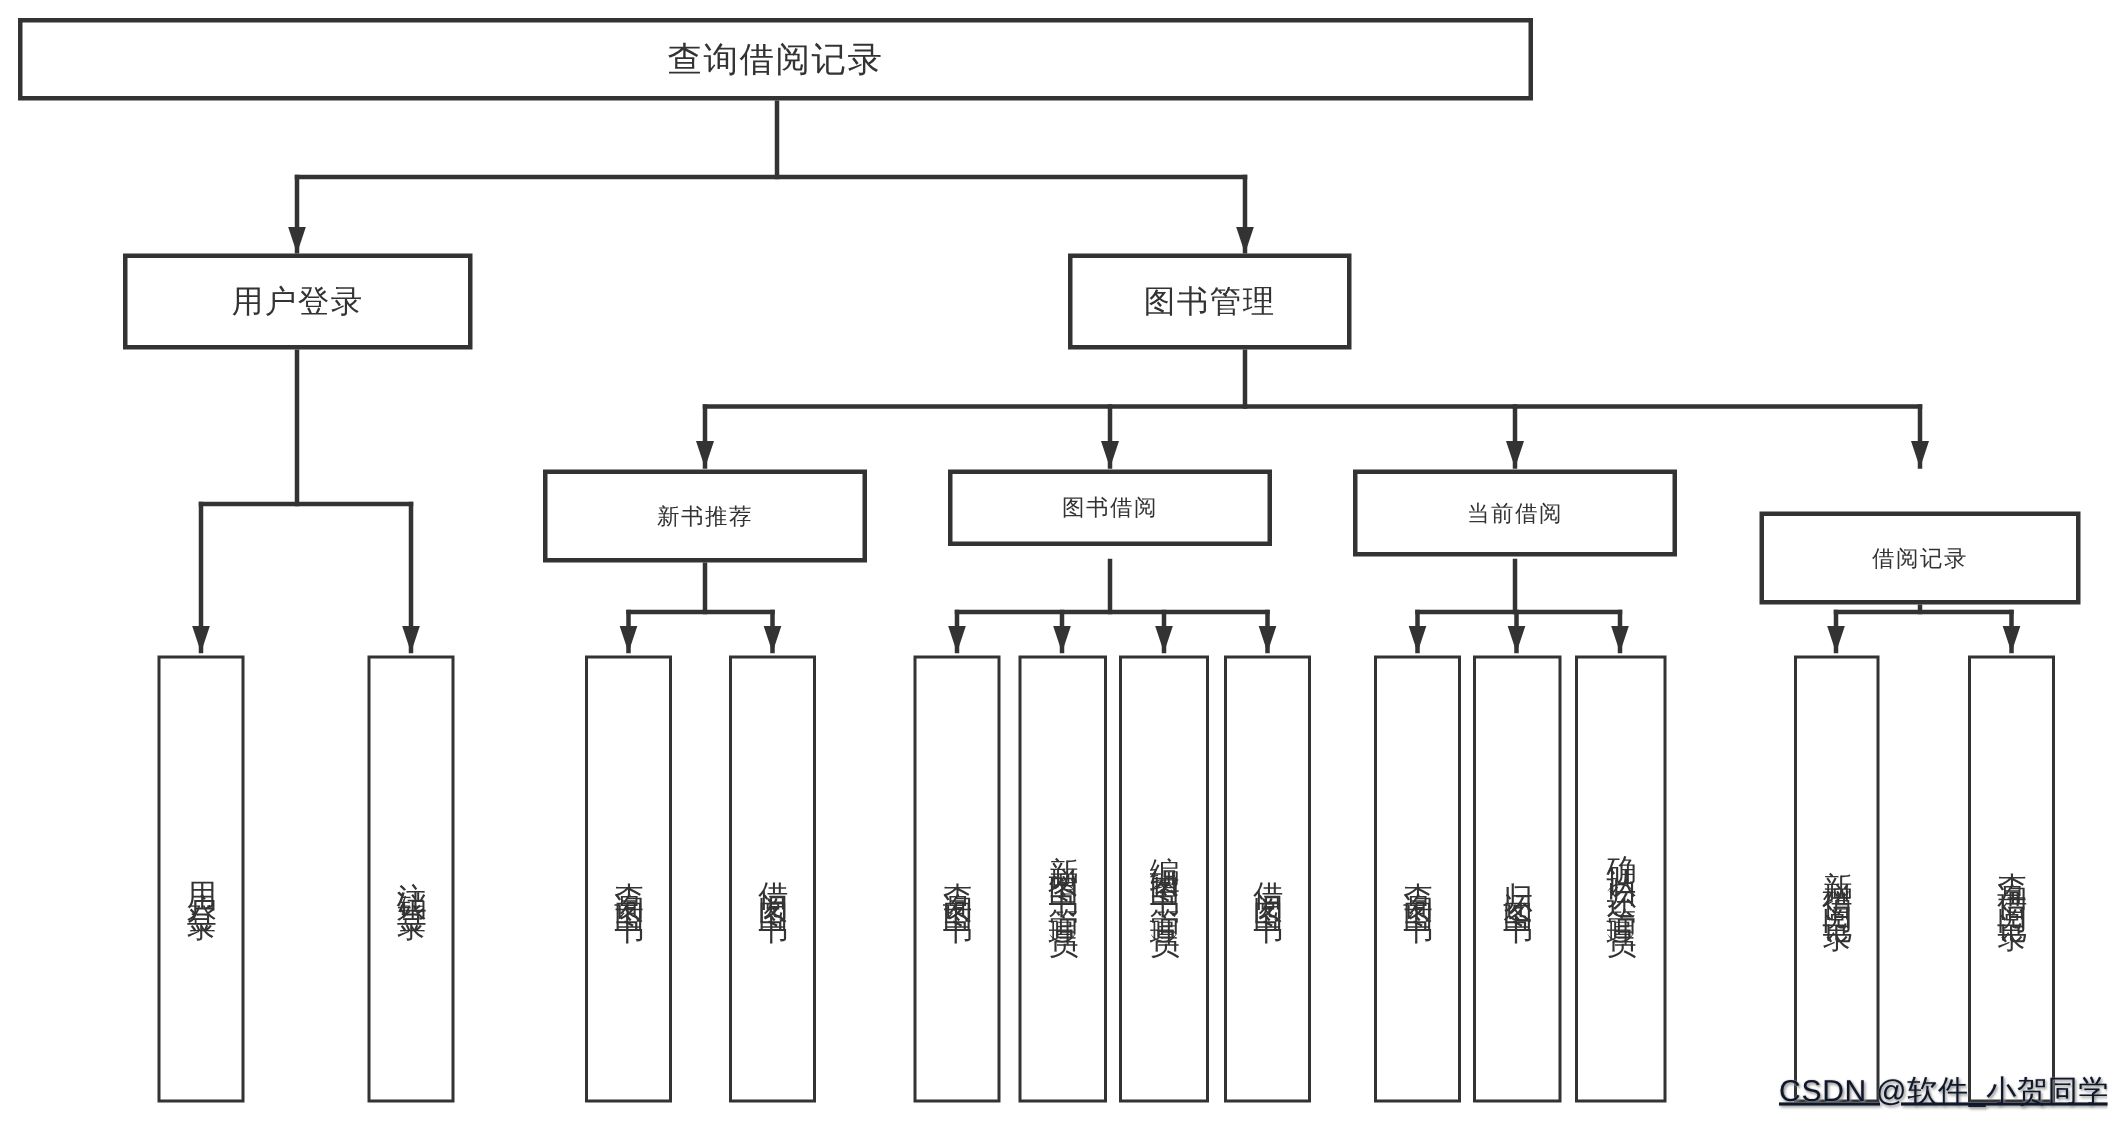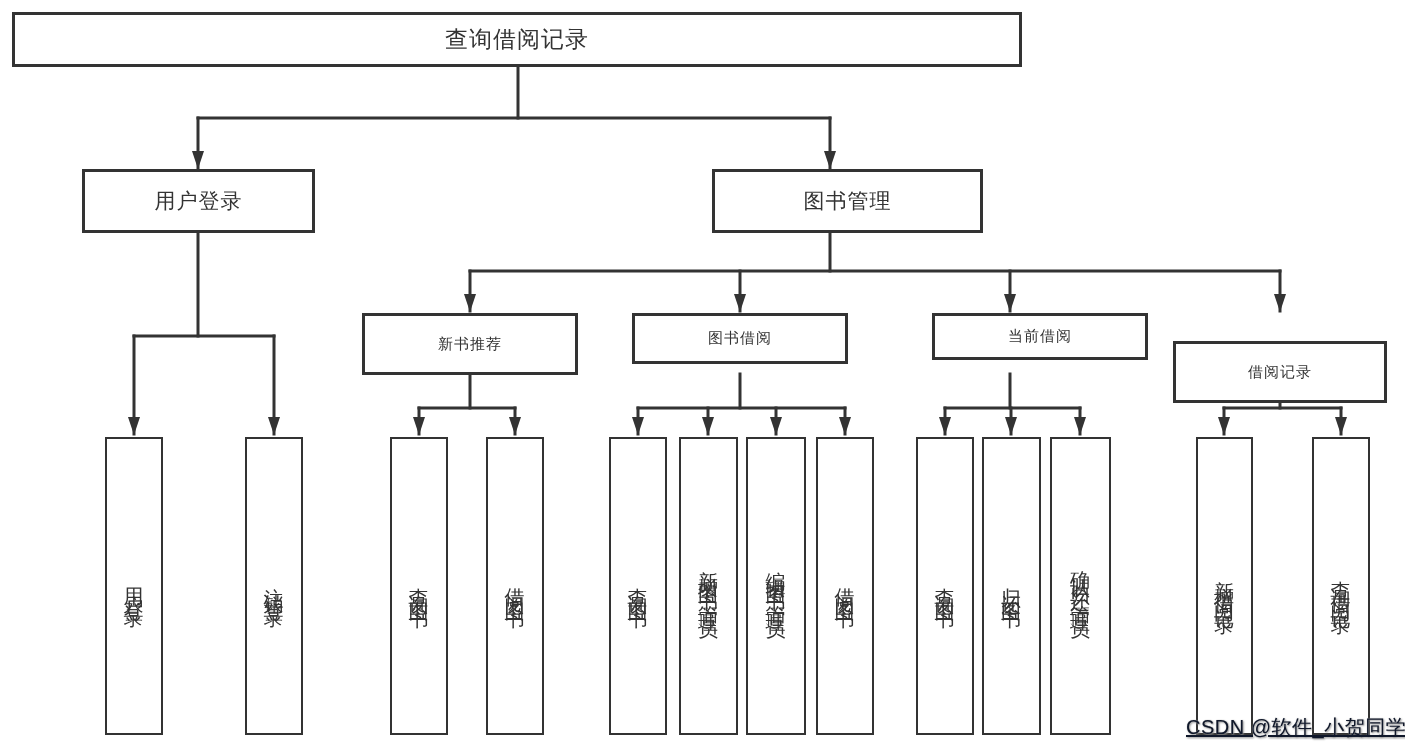--- a/index.html
+++ b/index.html
@@ -115,31 +115,31 @@
     </g>
   </svg>
 
   <div class="node root" style="left:12px; top:12px; width:1010px; height:55px;">
     <span>查询借阅记录</span>
   </div>
 
   <div class="node lvl2" style="left:82px; top:169px; width:233px; height:64px;">
     <span>用户登录</span>
   </div>
-  <div class="node lvl2" style="left:712px; top:169px; width:271px; height:64px;">
+  <div class="node lvl2" style="left:712px; top:169px; width:189px; height:64px;">
     <span>图书管理</span>
   </div>
 
   <div class="node lvl3" style="left:362px; top:313px; width:216px; height:62px;">
     <span>新书推荐</span>
   </div>
   <div class="node lvl3" style="left:632px; top:313px; width:216px; height:51px;">
     <span>图书借阅</span>
   </div>
-  <div class="node lvl3" style="left:932px; top:313px; width:216px; height:47px;">
+  <div class="node lvl3" style="left:902px; top:313px; width:216px; height:58px;">
     <span>当前借阅</span>
   </div>
   <div class="node lvl3" style="left:1173px; top:313px; width:214px; height:62px;margin-top:28px;">
     <span>借阅记录</span>
   </div>
 
   <div class="node leaf" style="left:105px; top:437px; width:58px; height:298px;">
     <span class="vtext">用户登录</span>
   </div>
   <div class="node leaf" style="left:245px; top:437px; width:58px; height:298px;">

